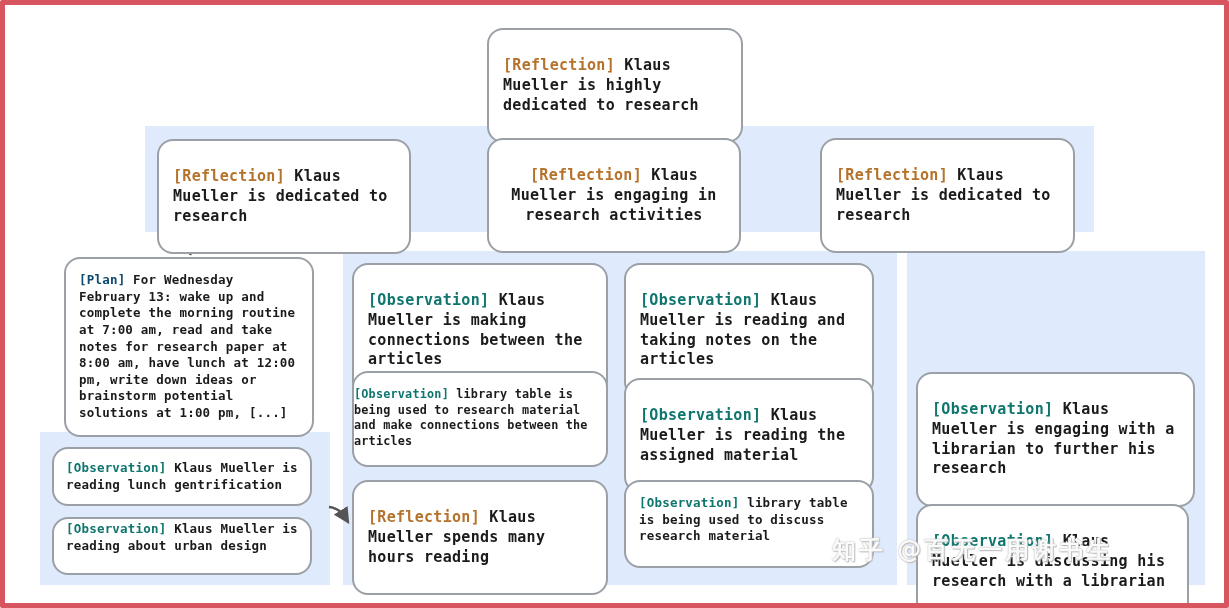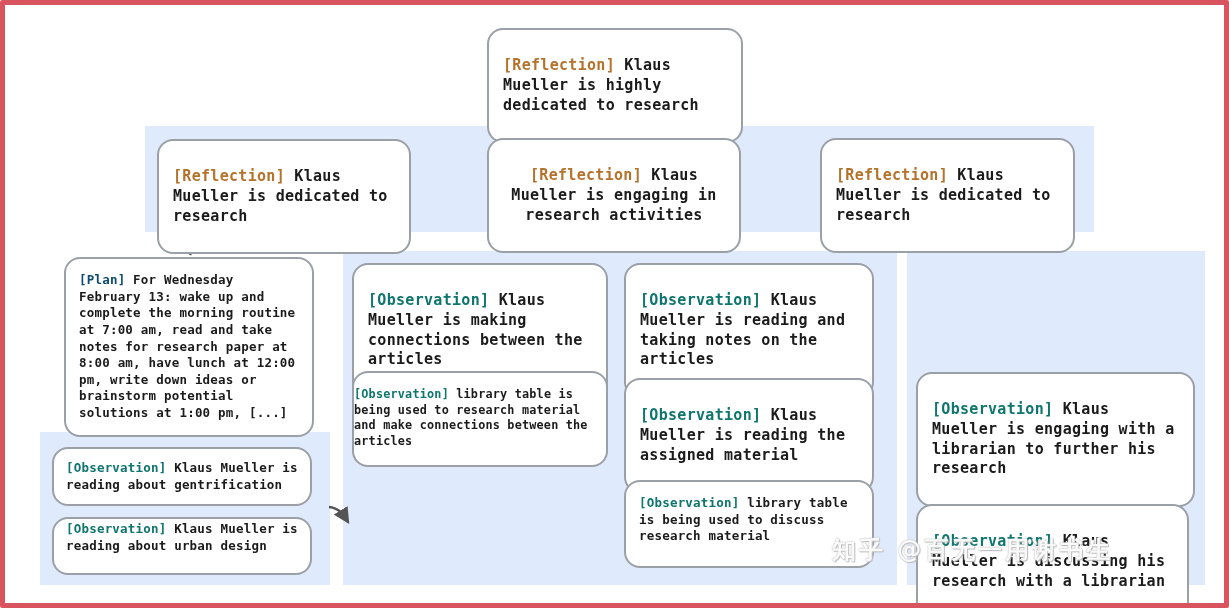--- a/index.html
+++ b/index.html
@@ -73,34 +73,38 @@
     <span>Klaus Mueller is dedicated to research</span>
   </div>
 
   <div class="node fs-md" style="left:64px;top:257px;width:250px;min-height:163px;padding:13px 13px;">
     <span class="tag tag-plan">[Plan]</span>
     <span>For Wednesday February 13: wake up and complete the morning routine at 7:00 am, read and take notes for research paper at 8:00 am, have lunch at 12:00 pm, write down ideas or brainstorm potential solutions at 1:00 pm, [...]</span>
   </div>
 
   <div class="node fs-md" style="left:52px;top:447px;width:260px;min-height:58px;padding:11px 12px;">
     <span class="tag tag-observation">[Observation]</span>
-    <span>Klaus Mueller is reading about gentrification</span>
+    <span>Klaus Mueller is reading lunch gentrification</span>
   </div>
   <div class="node fs-md" style="left:52px;top:517px;width:260px;min-height:58px;padding:2px 12px;">
     <span class="tag tag-observation">[Observation]</span>
     <span>Klaus Mueller is reading about urban design</span>
   </div>
 
   <div class="node fs-lg" style="left:352px;top:263px;width:256px;min-height:95px;">
     <span class="tag tag-observation">[Observation]</span>
     <span>Klaus Mueller is making connections between the articles</span>
   </div>
   <div class="node fs-sm" style="left:352px;top:371px;width:256px;min-height:96px;padding:14px 0;">
     <span class="tag tag-observation">[Observation]</span>
     <span>library table is being used to research material and make connections between the articles</span>
+  </div>
+  <div class="node fs-lg" style="left:352px;top:480px;width:256px;min-height:95px;">
+    <span class="tag tag-reflection">[Reflection]</span>
+    <span>Klaus Mueller spends many hours reading</span>
   </div>
 
   <div class="node fs-lg" style="left:624px;top:263px;width:250px;min-height:95px;">
     <span class="tag tag-observation">[Observation]</span>
     <span>Klaus Mueller is reading and taking notes on the articles</span>
   </div>
   <div class="node fs-lg" style="left:624px;top:371px;width:250px;min-height:89px;margin-top:7px;">
     <span class="tag tag-observation">[Observation]</span>
     <span>Klaus Mueller is reading the assigned material</span>
   </div>

